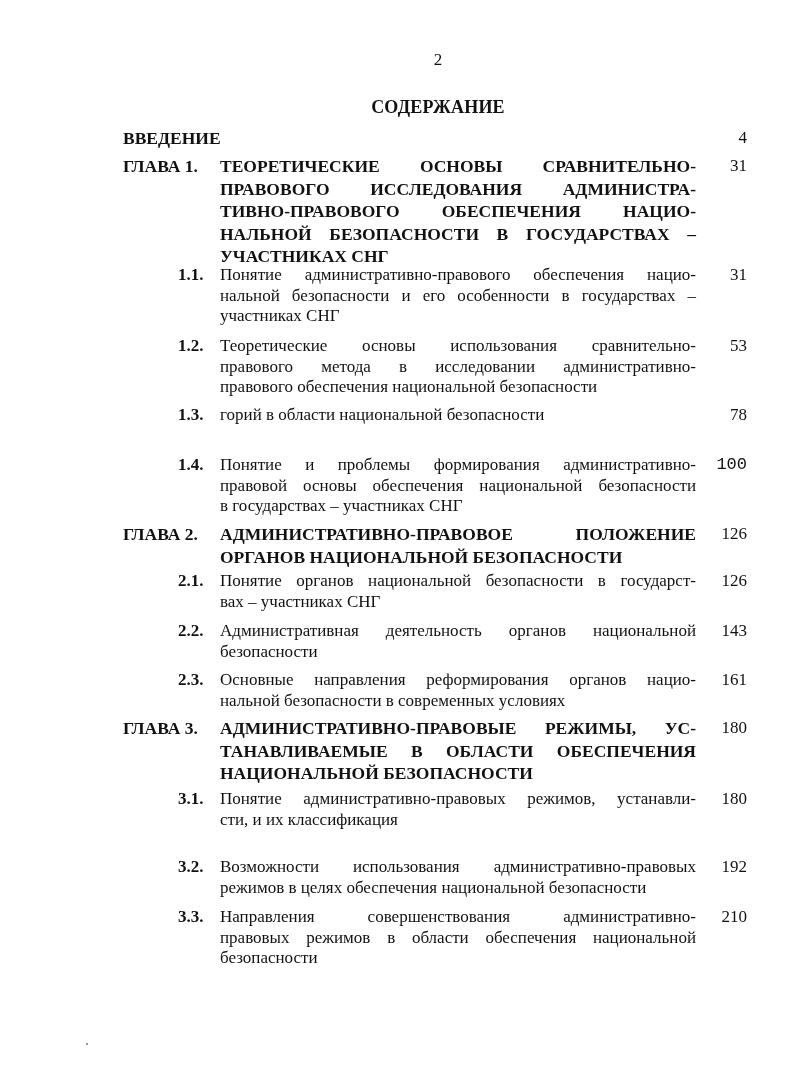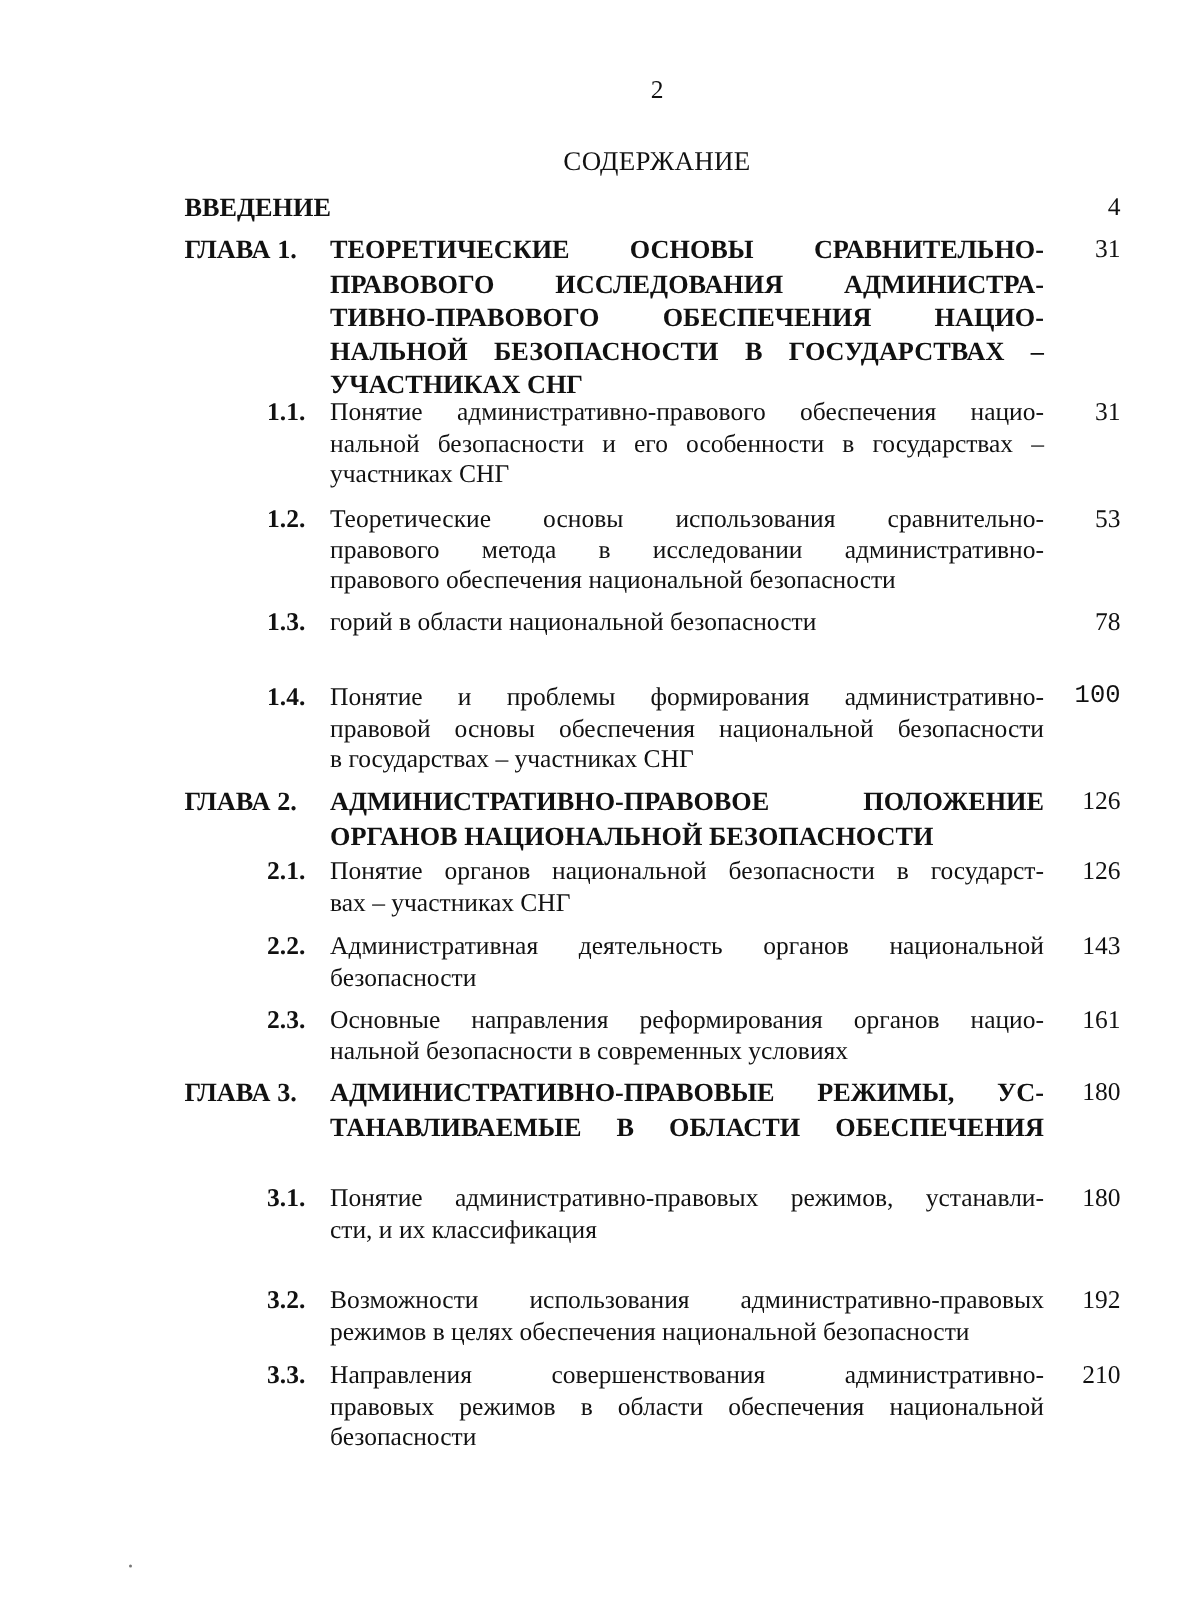--- a/index.html
+++ b/index.html
@@ -2,21 +2,21 @@
 <html><head>
 <meta charset="utf-8">
 <style>
   html, body { margin: 0; padding: 0; }
   body {
     width: 796px; height: 1080px; background: #ffffff; position: relative;
     font-family: "Liberation Serif", "DejaVu Serif", serif; color: #111;
     overflow: hidden;
   }
   .page-num { position: absolute; top: 50px; left: 0; width: 796px; text-align: center; font-size: 17px; padding-left: 80px; box-sizing: border-box; }
-  .title { position: absolute; top: 97px; left: 0; width: 796px; text-align: center; font-size: 18px; font-weight: normal; padding-left: 80px; box-sizing: border-box; letter-spacing: 0.2px; }
+  .title { position: absolute; top: 97px; left: 0; width: 796px; text-align: center; font-size: 18px; font-weight: bold; padding-left: 80px; box-sizing: border-box; letter-spacing: 0.2px; }
   .entry { position: absolute; font-size: 17px; line-height: 20.5px; }
   .lbl { position: absolute; font-weight: bold; white-space: nowrap; }
   .txt { position: absolute; text-align: justify; }
   .txt .ln { display: block; text-align: justify; text-align-last: justify; white-space: nowrap; }
   .txt .ln.last { text-align-last: left; }
   .pg { position: absolute; text-align: right; width: 40px; }
   .chapter .txt { font-weight: bold; font-size: 17.5px; line-height: 22.5px; }
   .chapter .lbl { font-size: 17.5px; line-height: 22.5px; }
   .chapter .pg { line-height: 22.5px; }
   .dot { position: absolute; left: 86px; top: 1043px; width: 2px; height: 2px; background: #777; border-radius: 1px; }
@@ -107,20 +107,21 @@
         <span class="ln">Основные направления реформирования органов нацио-</span>
         <span class="ln last">нальной безопасности в современных условиях</span>
       </div>
       <span class="pg" style="left: 707px; top: 0px;">161</span>
     </div>
     <div class="entry chapter" style="top: 717px; left: 0px;">
       <span class="lbl" style="left: 123px; top: 0px;">ГЛАВА 3.</span>
       <div class="txt" style="left: 220px; width: 476px; top: 0px;">
         <span class="ln">АДМИНИСТРАТИВНО-ПРАВОВЫЕ РЕЖИМЫ, УС-</span>
         <span class="ln">ТАНАВЛИВАЕМЫЕ В ОБЛАСТИ ОБЕСПЕЧЕНИЯ</span>
+        <span class="ln last">НАЦИОНАЛЬНОЙ БЕЗОПАСНОСТИ</span>
       </div>
       <span class="pg" style="left: 707px; top: 0px;">180</span>
     </div>
     <div class="entry" style="top: 789px; left: 0px;">
       <span class="lbl" style="left: 178px; top: 0px;">3.1.</span>
       <div class="txt" style="left: 220px; width: 476px; top: 0px;">
         <span class="ln">Понятие административно-правовых режимов, устанавли-</span>
         <span class="ln last">сти, и их классификация</span>
       </div>
       <span class="pg" style="left: 707px; top: 0px;">180</span>

